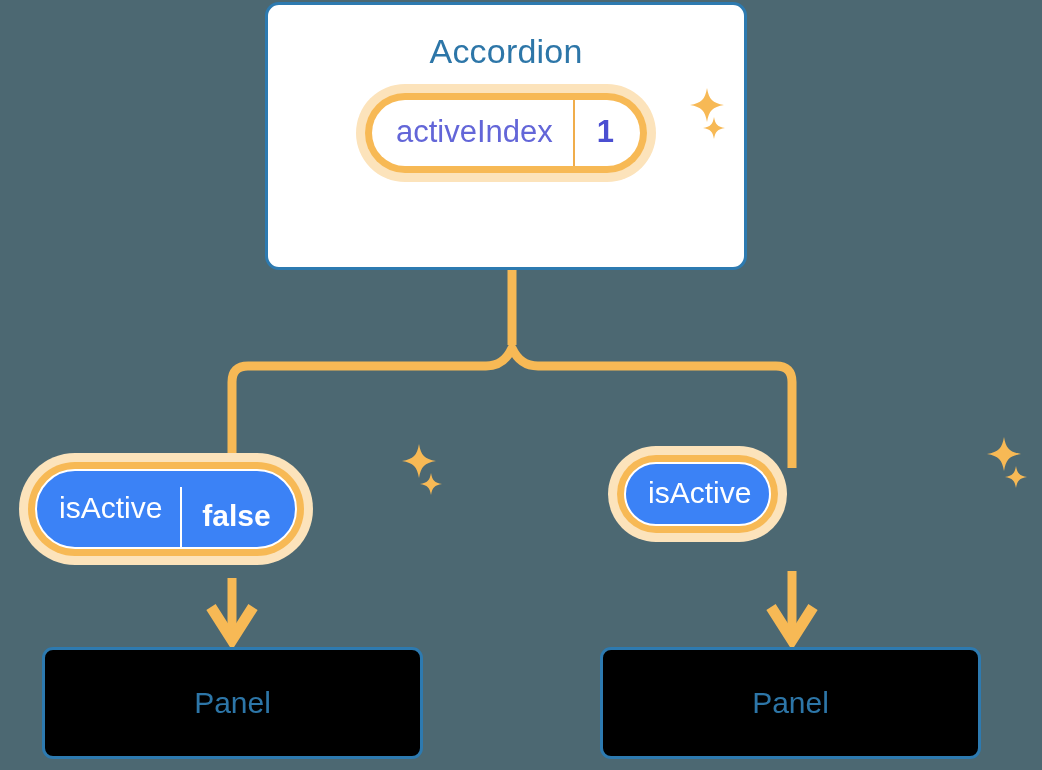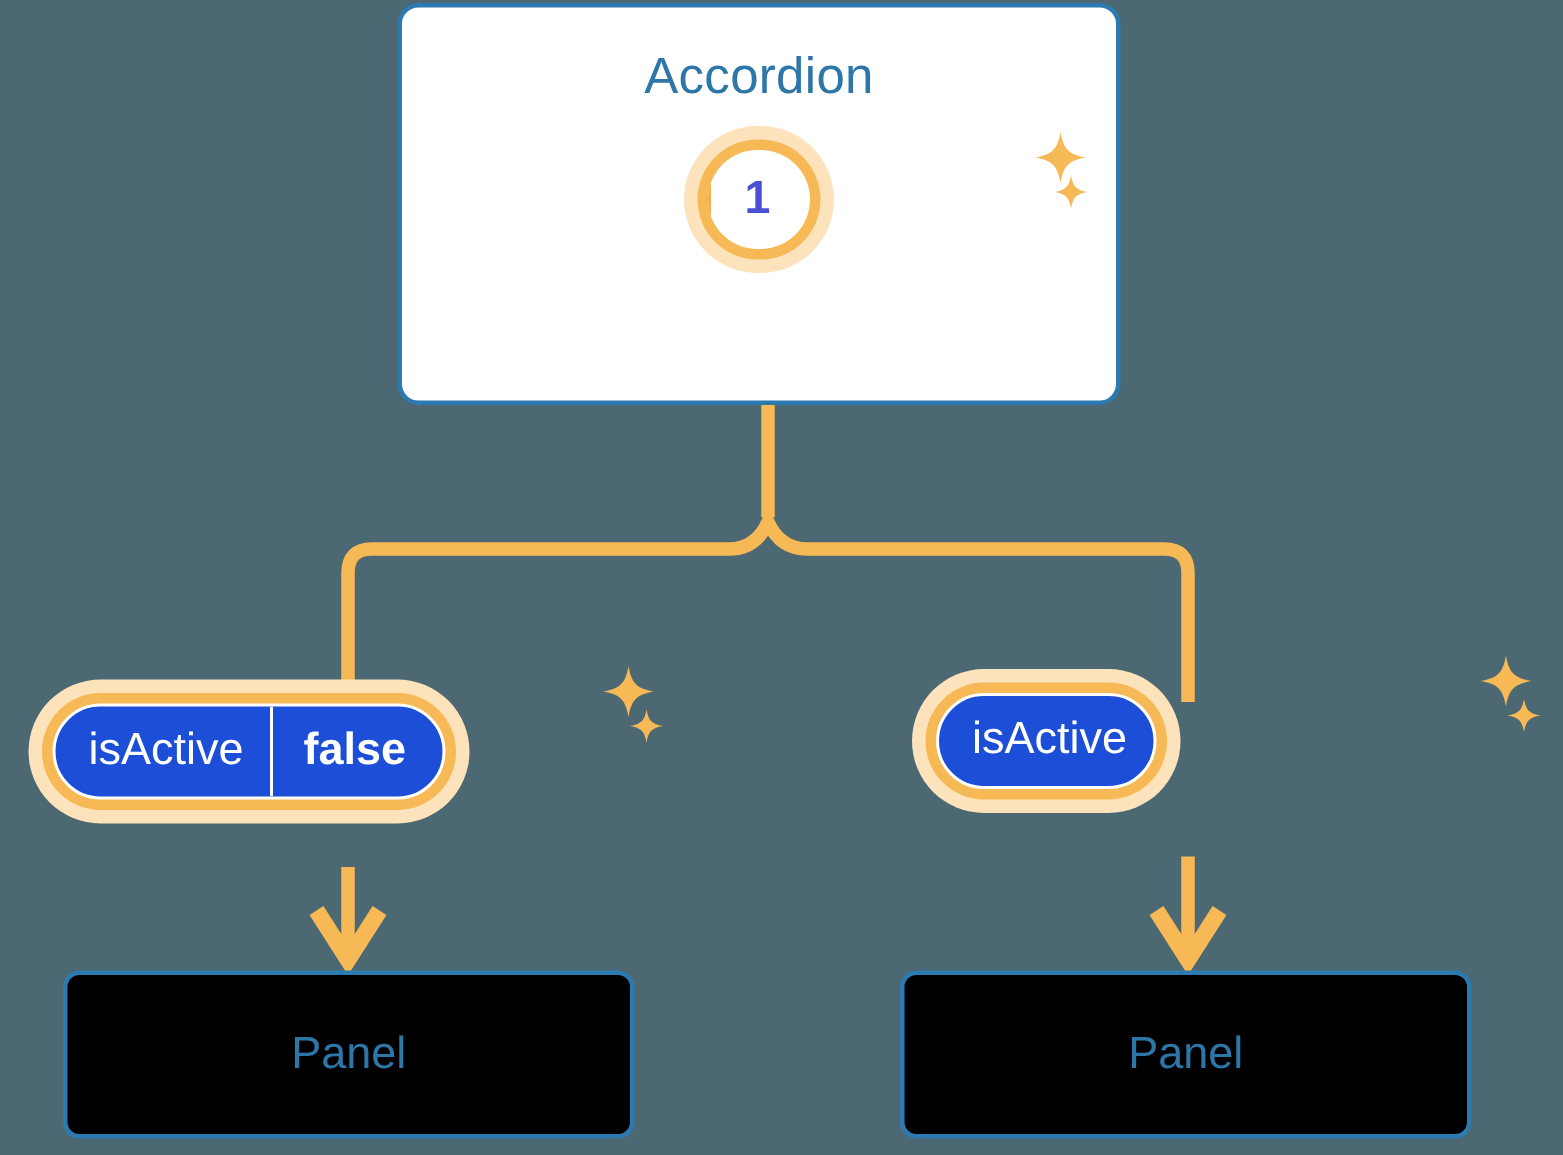--- a/index.html
+++ b/index.html
@@ -103,33 +103,34 @@
   }
   .pill-white .pill-val {
     color: #4b4fd1;
     font-size: 31px;
     font-weight: 700;
     padding: 14px 26px 16px 22px;
     border-left: 2px solid #f0ad4b;
   }
 
   
-  .pill-purple .pill-body { background: #1d4ed8; border: 2px solid #ffffff; }
+  .pill-purple .pill-body { background: #3b82f6; border: 2px solid #ffffff; }
   .pill-purple .pill-key {
     color: #ffffff;
     font-size: 30px;
     font-weight: 400;
     padding: 12px 18px 14px 22px;
   }
   .pill-purple .pill-val {
     color: #ffffff;
     font-size: 30px;
     font-weight: 700;
     padding: 12px 24px 14px 20px;
     border-left: 2px solid #ffffff;
+    margin-top: 16px;
   }
 
   
   .chip-left  { position: absolute; left: 28px;  top: 462px; z-index: 3; }
   .chip-right { position: absolute; left: 617px; top: 455px; z-index: 3; }
 
   .chip-top { margin-top: 22px; z-index: 3; }
 
   
   .sparkle {
@@ -192,20 +193,21 @@
     <path d="M 771 607 L 792 640 L 813 607" fill="none" stroke="#f7b955" stroke-width="11" stroke-linecap="butt" stroke-linejoin="miter"></path>
   </svg>
 
   <div class="accordion-card">
     <div class="accordion-title">Accordion</div>
 
     <div class="pill-wrap pill-white chip-top">
       <div class="pill-halo"></div>
       <div class="pill-ring">
         <div class="pill-body">
+          <div class="pill-key">activeIndex</div>
           <div class="pill-val">1</div>
         </div>
       </div>
     </div>
   </div>
 
   <div class="pill-wrap pill-purple chip-left">
     <div class="pill-halo"></div>
     <div class="pill-ring">
       <div class="pill-body">

